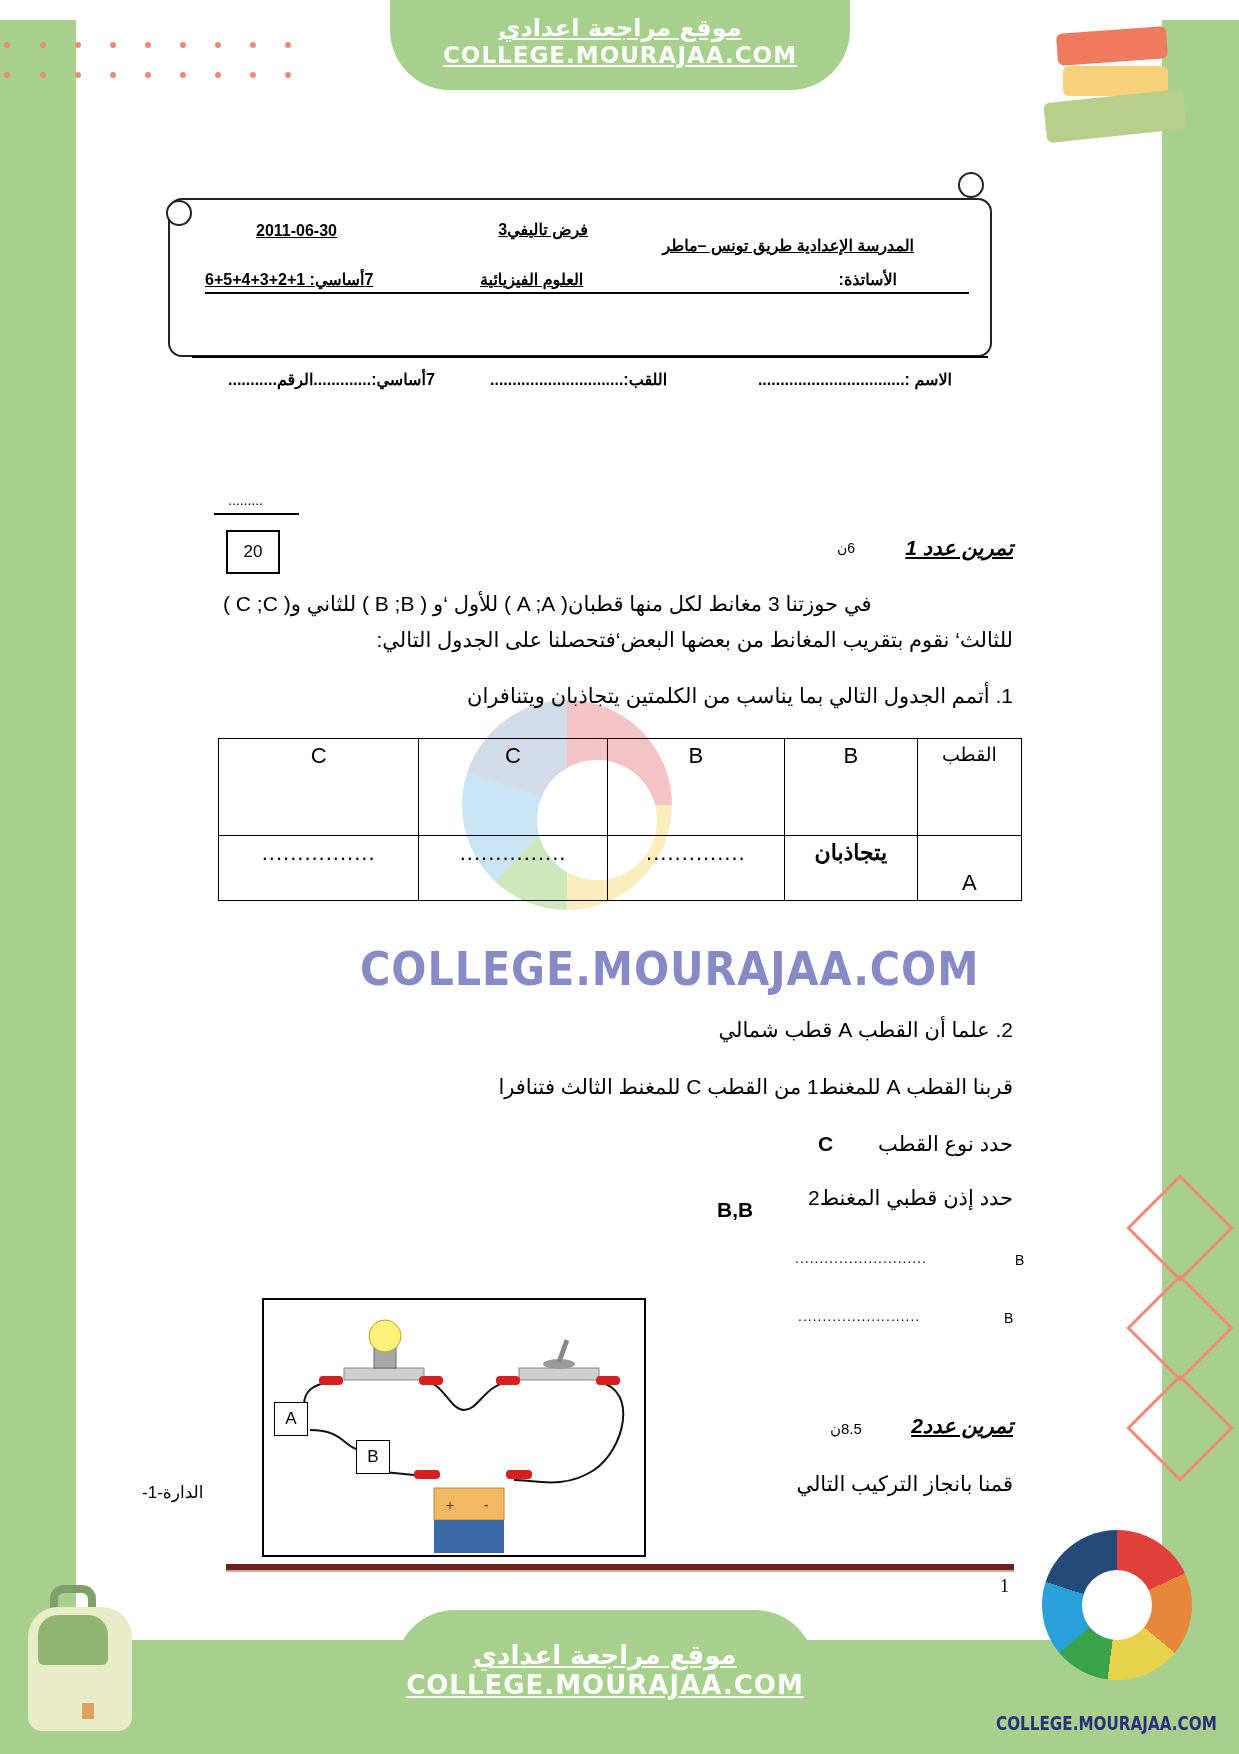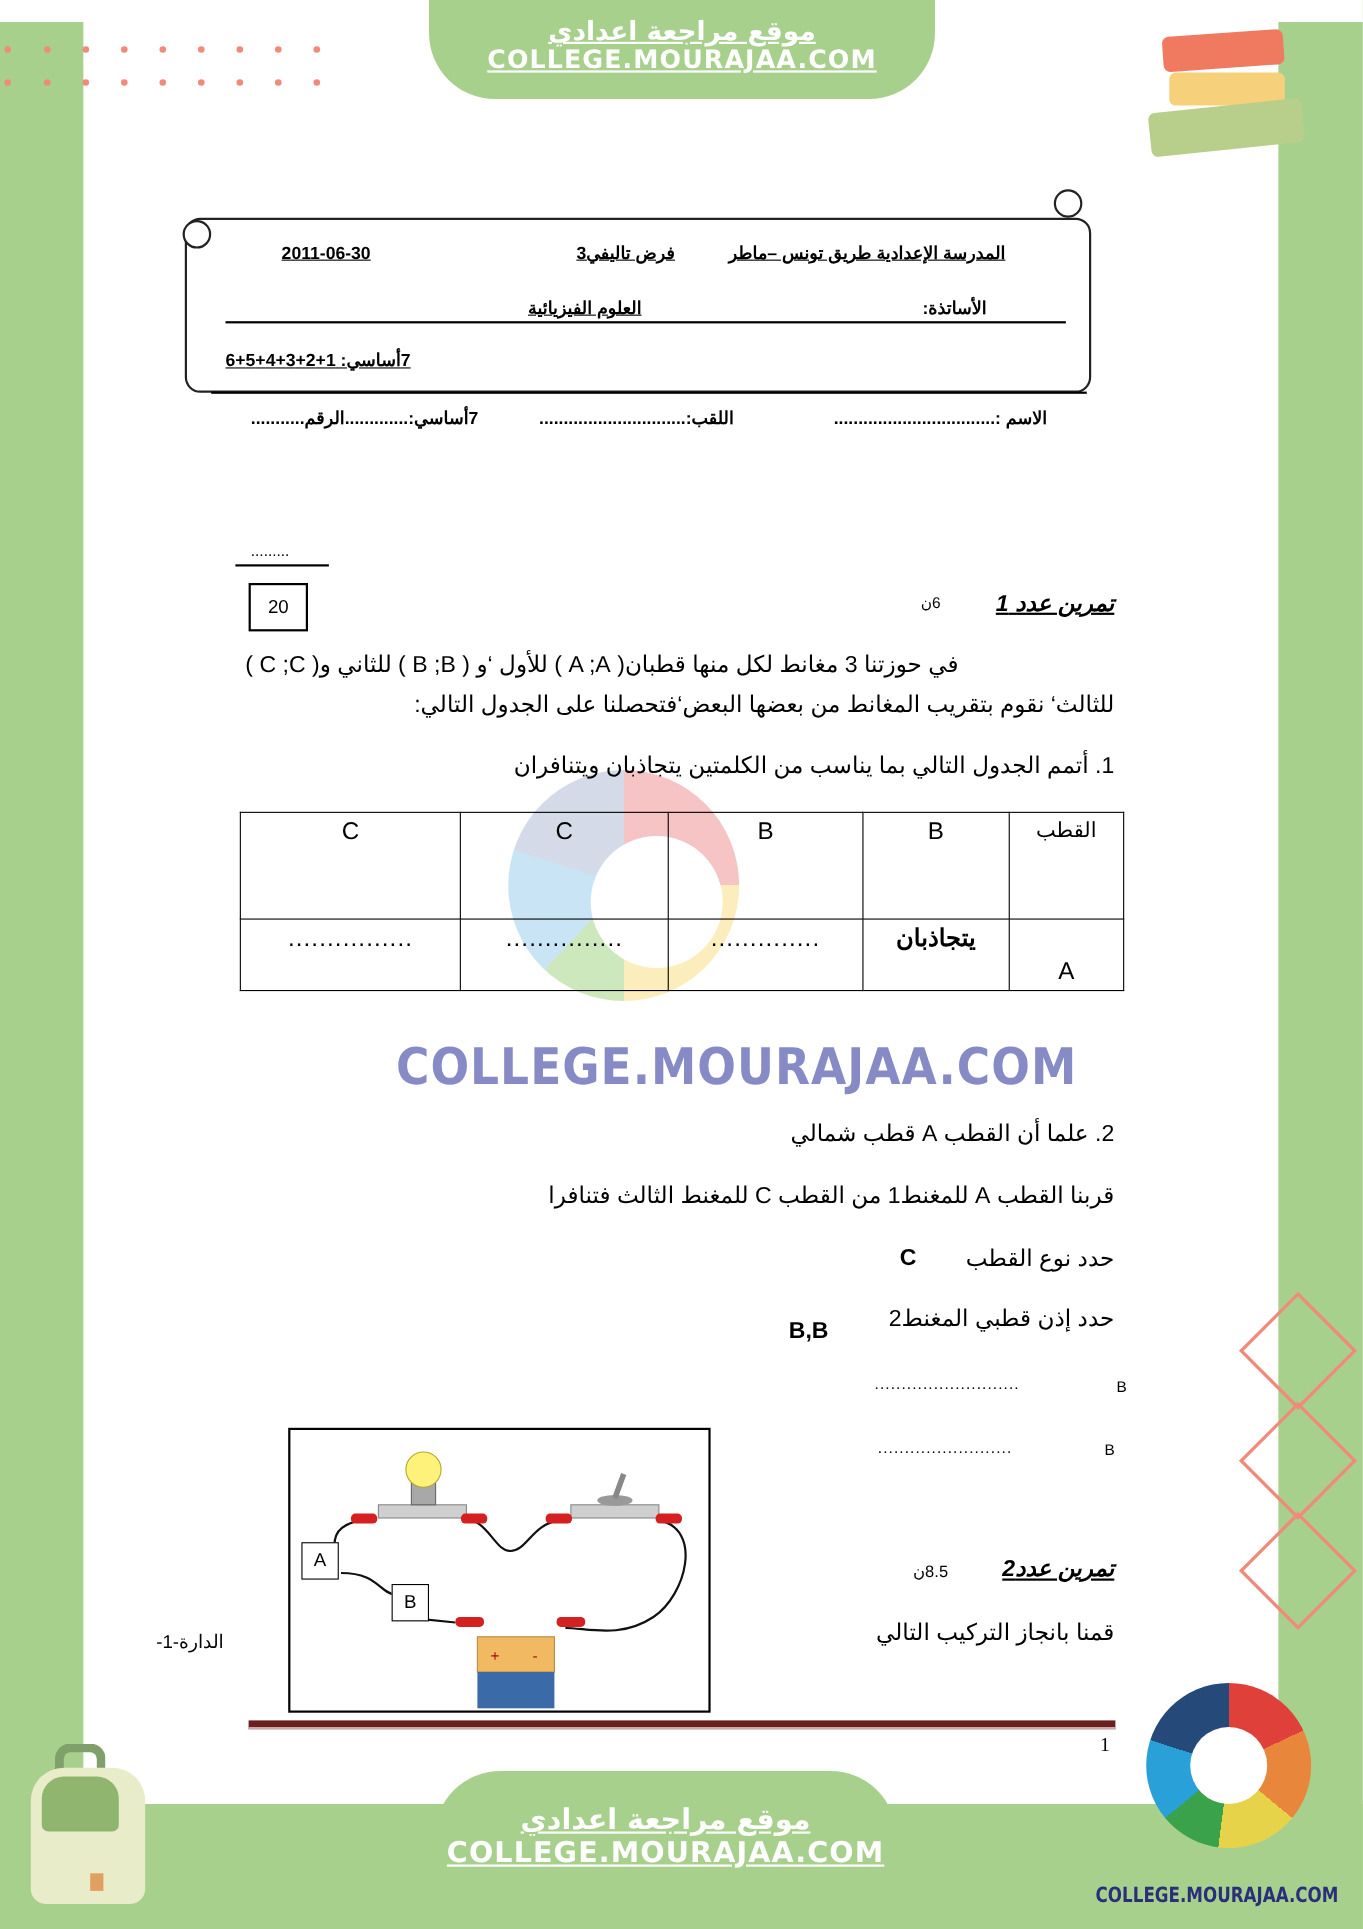--- a/index.html
+++ b/index.html
@@ -80,27 +80,27 @@
 
 <div class="abs" style="left:1100px;top:1190px;width:139px;height:350px;">
   <div class="chev" style="left:42px;top:0;"></div>
   <div class="chev" style="left:42px;top:100px;"></div>
   <div class="chev" style="left:42px;top:200px;"></div>
 </div>
 
 <div class="abs scroll"></div>
 <div class="abs scroll-curl" style="left:958px;top:172px;"></div>
 <div class="abs scroll-curl" style="left:166px;top:200px;"></div>
-<div class="abs hdr rtl u" style="right:325px;top:220px;">المدرسة الإعدادية طريق تونس –ماطر</div>
-<div class="abs hdr rtl u" style="left:524px;top:220px;width:100px;text-align:left;">فرض تاليفي3</div>
+<div class="abs hdr rtl u" style="right:325px;top:236px;">المدرسة الإعدادية طريق تونس –ماطر</div>
+<div class="abs hdr rtl u" style="left:488px;top:220px;width:100px;text-align:right;">فرض تاليفي3</div>
 <div class="abs hdr u" style="left:256px;top:222px;">2011-06-30</div>
 <div class="abs hdr rtl" style="right:342px;top:270px;">الأساتذة:</div>
 <div class="abs" style="left:205px;top:292px;width:764px;height:2px;background:#000;"></div>
 <div class="abs hdr rtl u" style="left:480px;top:270px;">العلوم الفيزيائية</div>
-<div class="abs hdr rtl" style="left:205px;top:270px;width:200px;text-align:left;direction:ltr;margin-top:48px;"><span class="u">7أساسي: 1+2+3+4+5+6</span></div>
+<div class="abs hdr rtl" style="left:205px;top:270px;width:200px;text-align:left;direction:ltr;"><span class="u">7أساسي: 1+2+3+4+5+6</span></div>
 <div class="abs" style="left:192px;top:356px;width:796px;height:2px;background:#000;"></div>
 
 <div class="abs hdr rtl" style="right:287px;top:370px;">الاسم :.................................</div>
 <div class="abs hdr rtl" style="left:490px;top:370px;">اللقب:..............................</div>
 <div class="abs hdr rtl" style="left:228px;top:370px;">7أساسي:.............الرقم...........</div>
 
 <div class="abs small" style="left:228px;top:492px;">.........</div>
 <div class="abs" style="left:214px;top:513px;width:85px;height:2px;background:#000;"></div>
 <div class="abs score-box">20</div>
 

